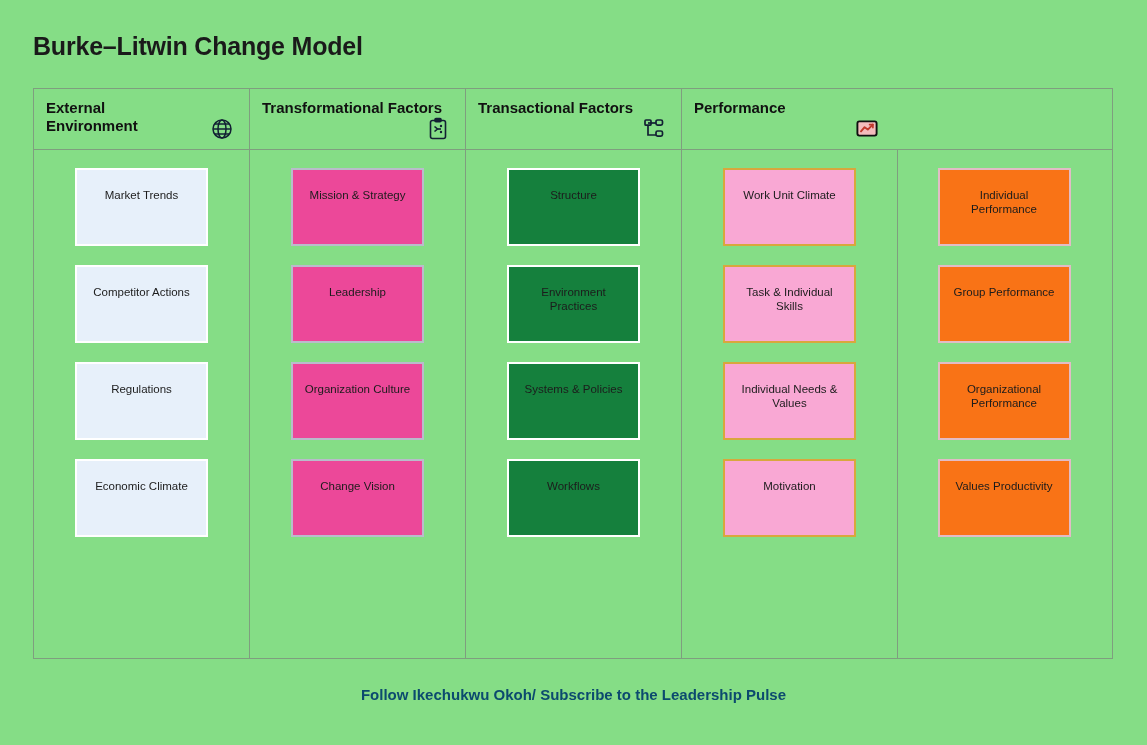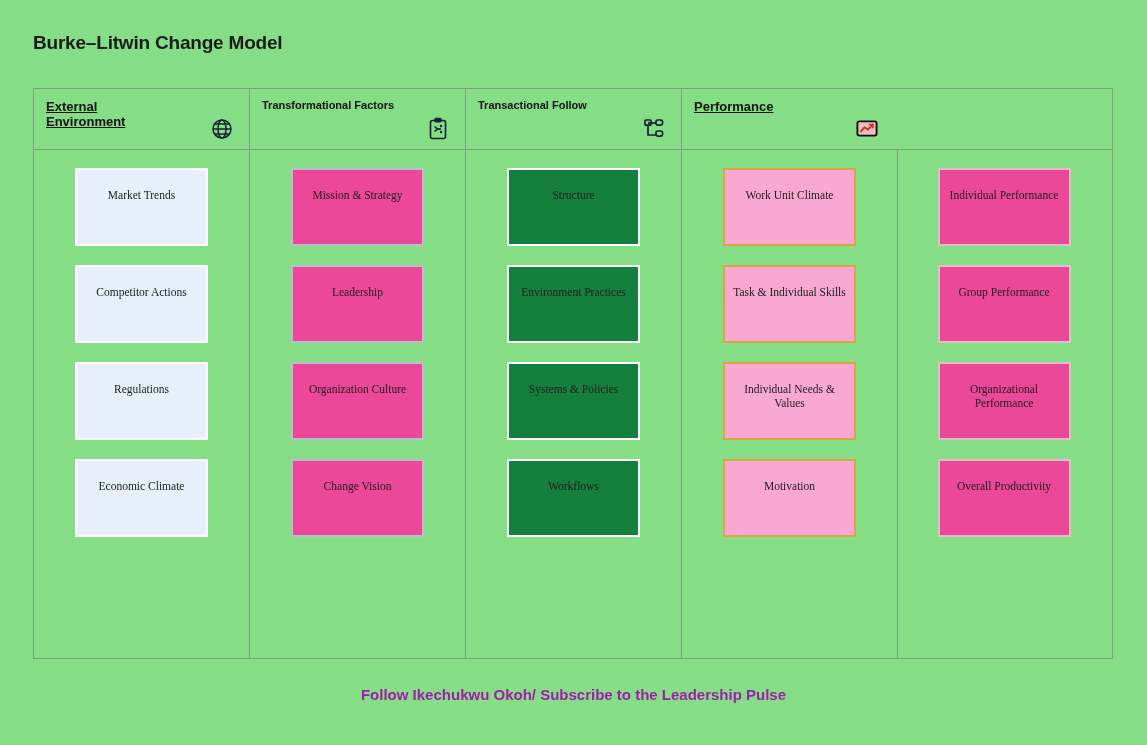--- a/index.html
+++ b/index.html
@@ -16,21 +16,21 @@
   .page {
     position: relative;
     width: 1147px;
     height: 745px;
     box-sizing: border-box;
   }
   .page-title {
     position: absolute;
     left: 33px;
     top: 32px;
-    font-size: 19px;
+    font-size: 25px;
     font-weight: bold;
     color: #1a1a1a;
     letter-spacing: -0.2px;
     white-space: nowrap;
   }
   .matrix {
     position: absolute;
     left: 33px;
     top: 88px;
     width: 1080px;
@@ -70,22 +70,22 @@
     gap: 19px;
   }
   .col-body:last-child { border-right: none; }
 
   .col-title {
     color: #111;
     font-weight: bold;
     line-height: 1.18;
     display: block;
   }
-  .col-title.big   { font-size: 13px; text-decoration: underline; }
-  .col-title.small { font-size: 11px; }
+  .col-title.big   { font-size: 15px; }
+  .col-title.small { font-size: 15px; }
 
   .head-icon {
     position: absolute;
     right: 14px;
     bottom: 7px;
     width: 26px;
     height: 26px;
     display: flex;
     align-items: center;
     justify-content: center;
@@ -98,39 +98,38 @@
     height: 78px;
     border: 2px solid #ffffff;
     display: flex;
     align-items: flex-start;
     justify-content: center;
     text-align: center;
     padding: 18px 7px 0 7px;
     font-size: 11.5px;
     line-height: 1.25;
     color: #1c1c1c;
-    font-family: Liberation Serif, serif;
   }
 
   
   .cards-ext  .card { background: #e7f0fa; border-color: #ffffff; }
   .cards-tfm  .card { background: #ec4899; border-color: #b9bccb; }
   .cards-txn  .card { background: #15803d; border-color: #ffffff; }
   .cards-wcm  .card { background: #f9a8d4; border-color: #d8a73d; }
-  .cards-perf .card { background: #ec4899; border-color: #e2bcc6; }
+  .cards-perf .card { background: #f97316; border-color: #e2bcc6; }
 
   .footer {
     position: absolute;
     left: 0;
     right: 0;
     top: 686px;
     text-align: center;
     font-size: 15px;
     font-weight: bold;
-    color: #a21caf;
+    color: #0c4a6e;
   }
 </style>
 </head>
 <body>
 
 <div class="page">
 
   <div class="page-title">Burke–Litwin Change Model</div>
 
   <div class="matrix">
@@ -158,21 +157,21 @@
             <rect x="9" y="1.6" width="6" height="3.2" rx="1" fill="#122033"></rect>
             <path d="M8.5 9.5 L11.5 12 L8.5 14.5"></path>
             <circle cx="15" cy="9" r="1.2" fill="#122033" stroke="none"></circle>
             <circle cx="15" cy="15" r="1.2" fill="#122033" stroke="none"></circle>
             <line x1="11.8" y1="12" x2="15" y2="12"></line>
           </svg>
         </span>
       </div>
 
       <div class="col-head" style="width:216px">
-        <span class="col-title small">Transactional Follow</span>
+        <span class="col-title small">Transactional Factors</span>
         <span class="head-icon">
           <svg width="24" height="24" viewBox="0 0 24 24" fill="none" stroke="#122033" stroke-width="1.7">
             <rect x="3" y="3" width="6" height="5.2" rx="1"></rect>
             <rect x="14" y="3" width="6.5" height="5.2" rx="1.6"></rect>
             <rect x="14" y="14" width="6.5" height="5.2" rx="1.6"></rect>
             <path d="M6 8.4 V18 H14"></path>
             <path d="M6 6 H14"></path>
           </svg>
         </span>
       </div>
@@ -218,21 +217,21 @@
         <div class="card">Work Unit Climate</div>
         <div class="card">Task &amp; Individual Skills</div>
         <div class="card">Individual Needs &amp; Values</div>
         <div class="card">Motivation</div>
       </div>
 
       <div class="col-body cards-perf" style="width:212px">
         <div class="card">Individual Performance</div>
         <div class="card">Group Performance</div>
         <div class="card">Organizational Performance</div>
-        <div class="card">Overall Productivity</div>
+        <div class="card">Values Productivity</div>
       </div>
 
     </div>
   </div>
 
   <div class="footer">Follow Ikechukwu Okoh/ Subscribe to the Leadership Pulse</div>
 
 </div>
 
 </body></html>

